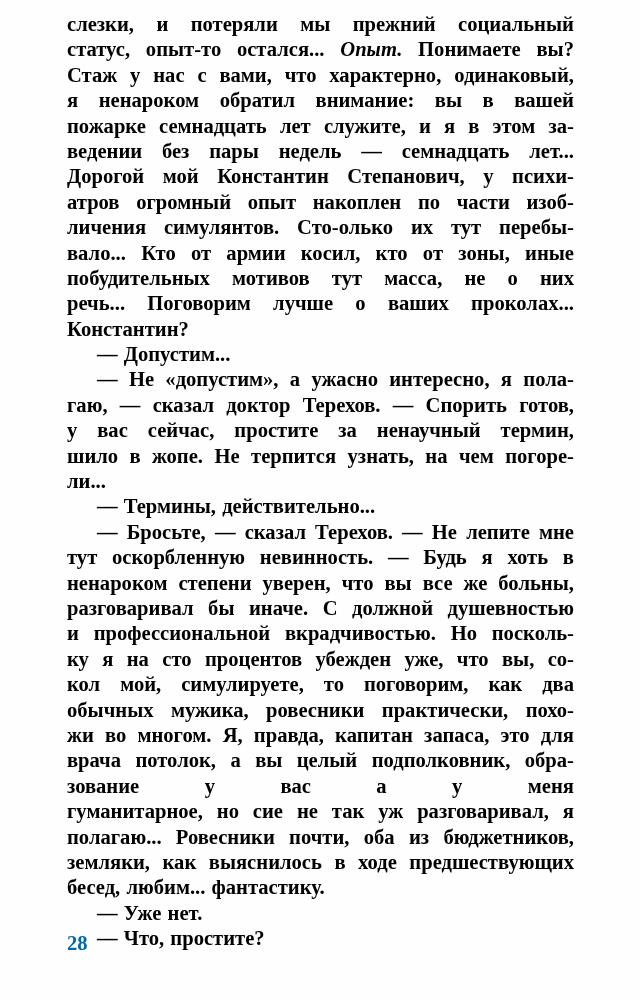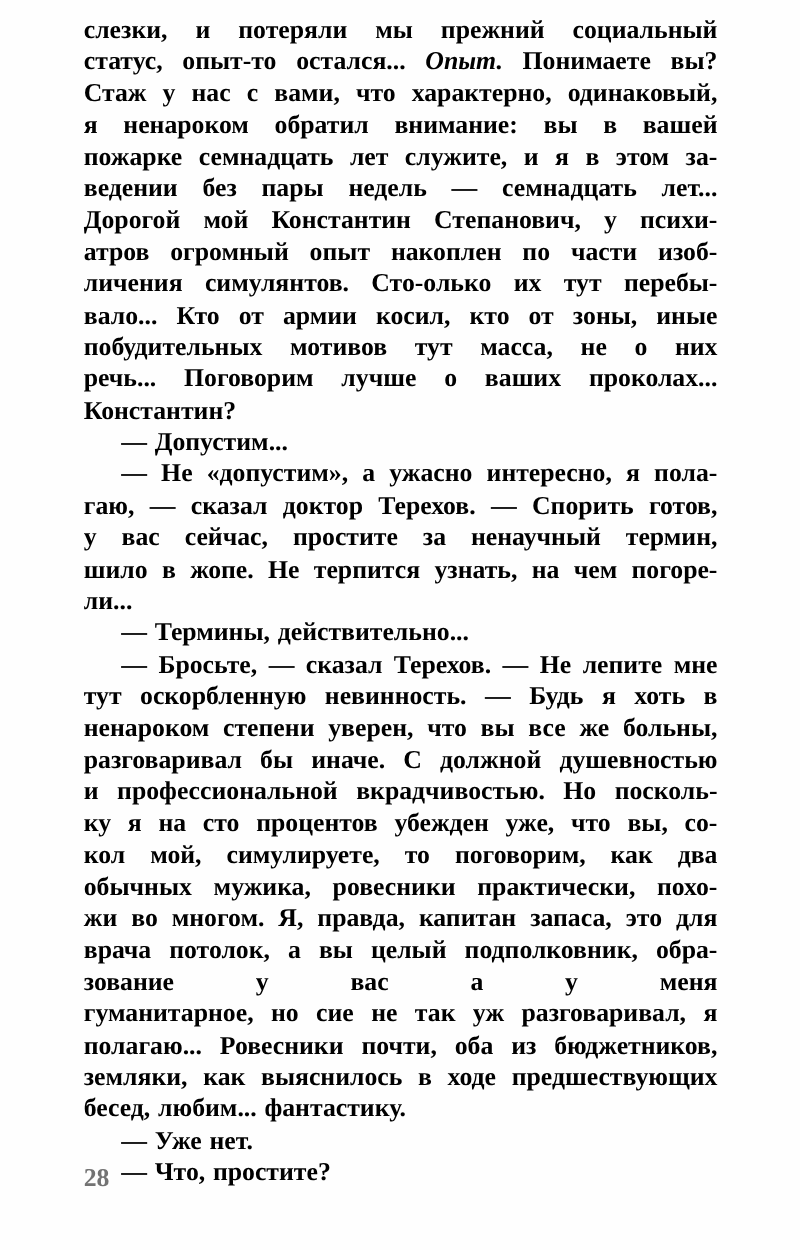--- a/index.html
+++ b/index.html
@@ -69,21 +69,21 @@
   .w.it {
     font-style: italic;
   }
 
   .page-number {
     position: absolute;
     left: 67px;
     top: 932px;
     font-size: 20.6px;
     font-weight: bold;
-    color: #737373;
+    color: #0369a1;
     font-family: "Liberation Serif", "DejaVu Serif", serif;
   }
 </style>
 </head>
 <body>
 
 <div class="page">
 
   <div class="text-block" id="text-block">
       <div class="line just"><span class="w">слезки,</span><span class="w">и</span><span class="w">потеряли</span><span class="w">мы</span><span class="w">прежний</span><span class="w">социальный</span></div>

